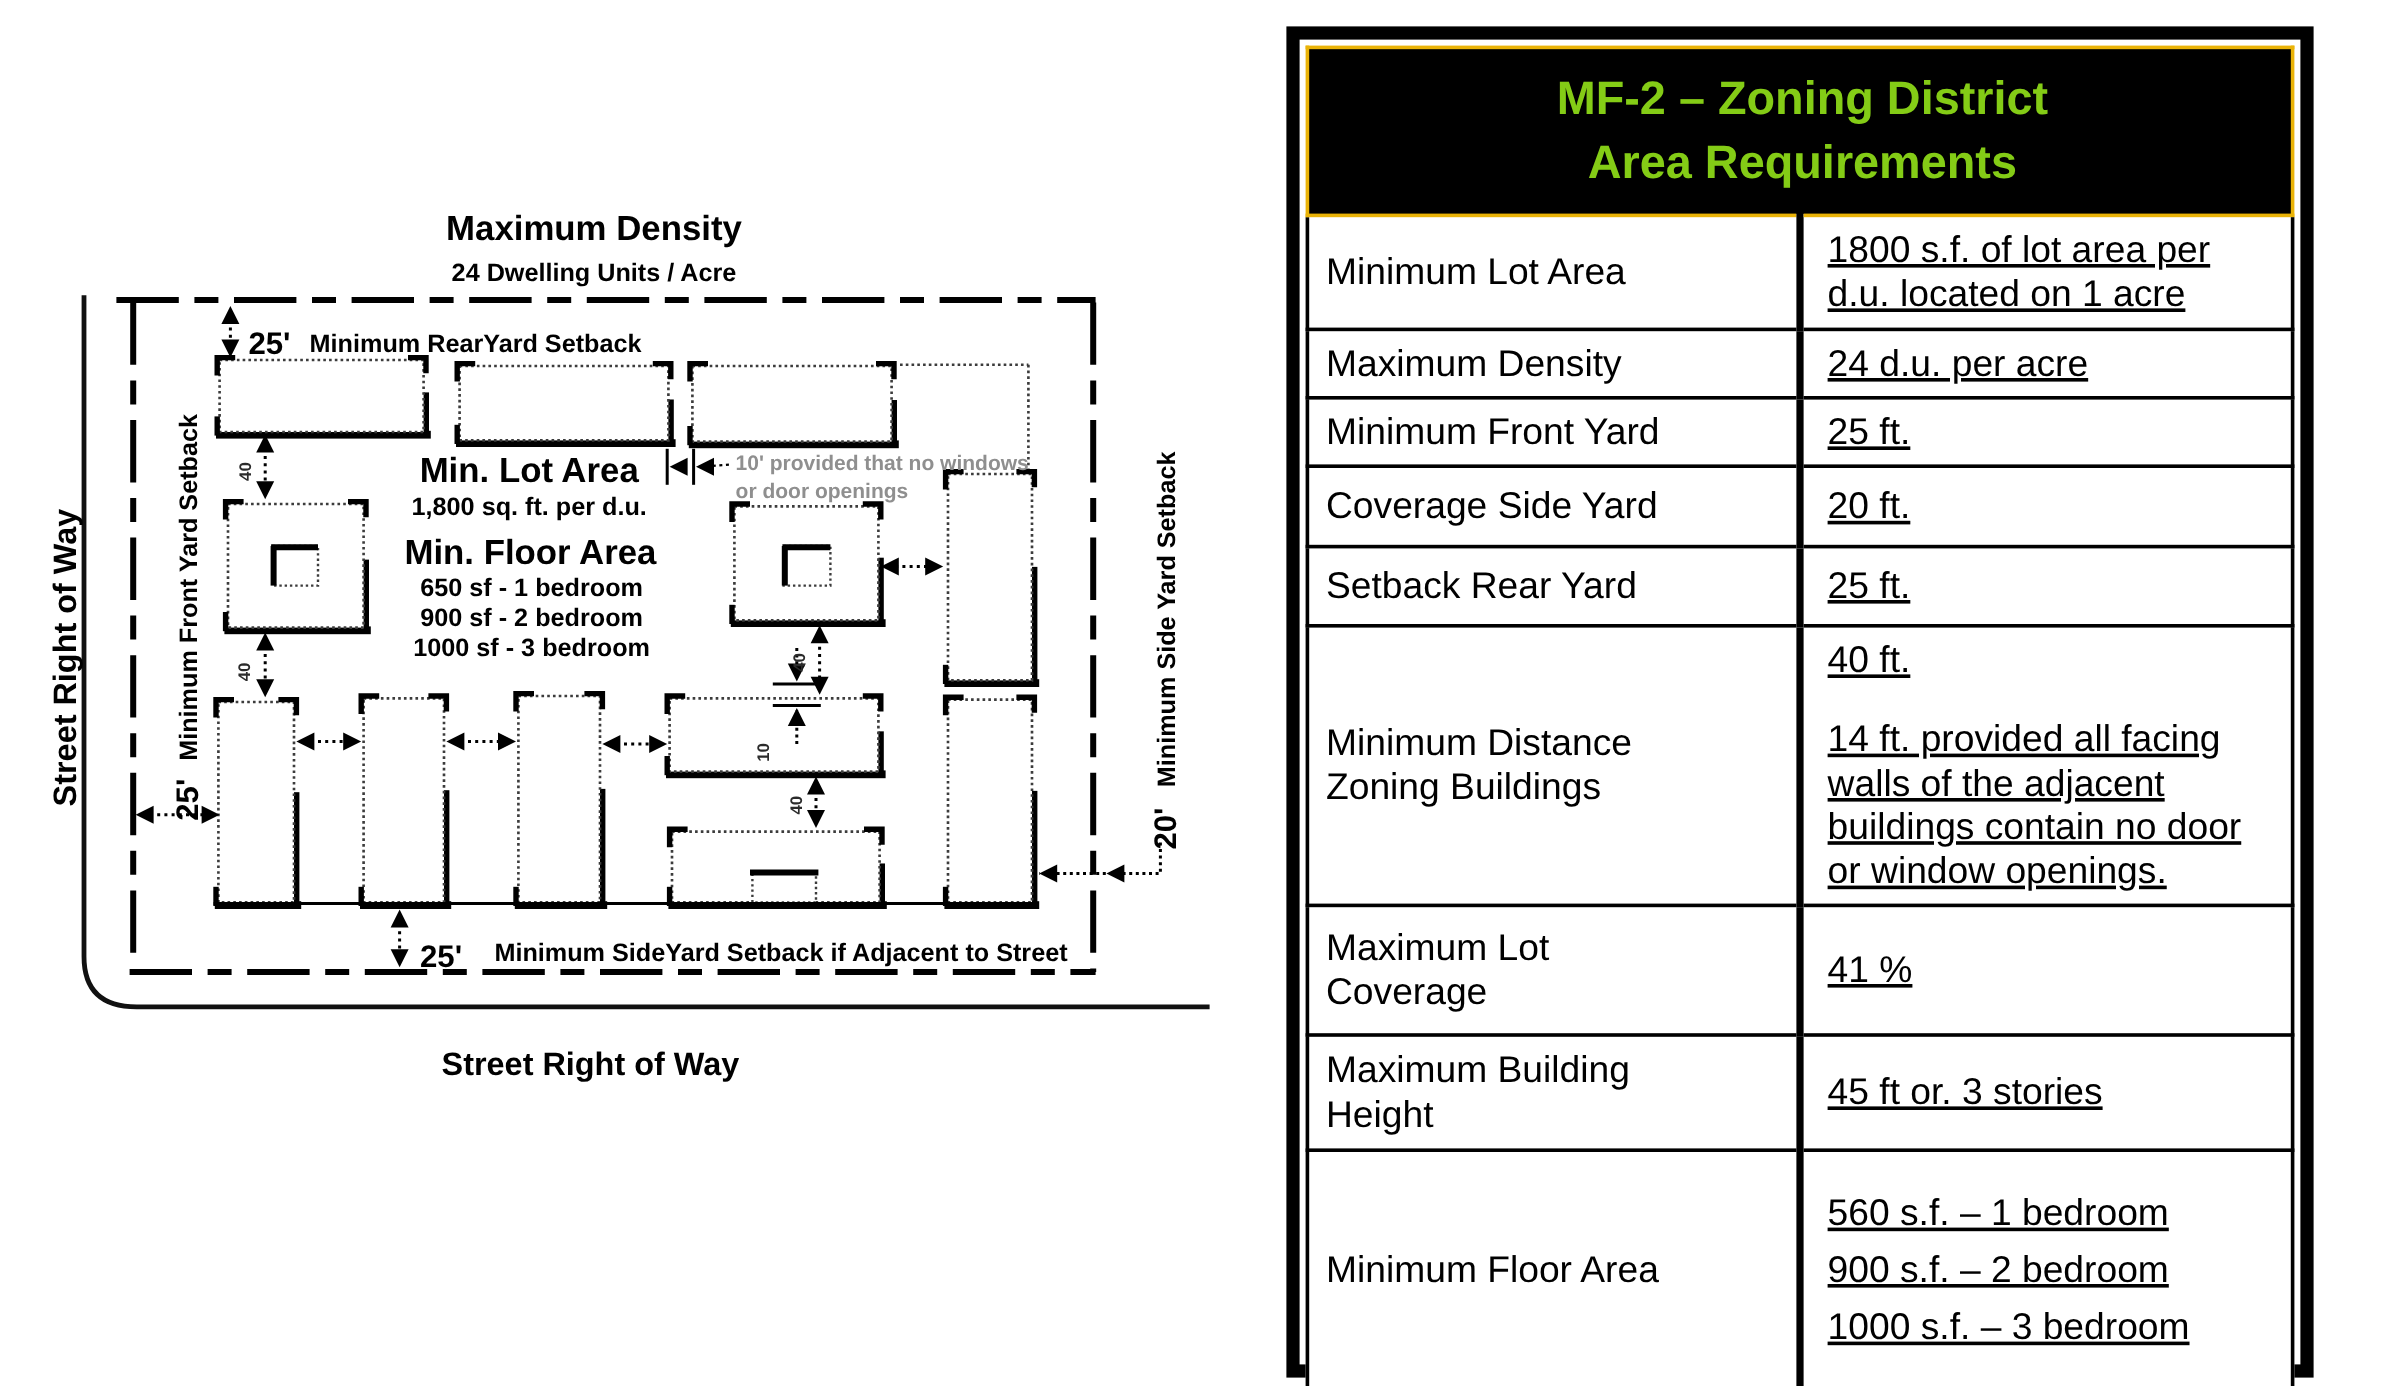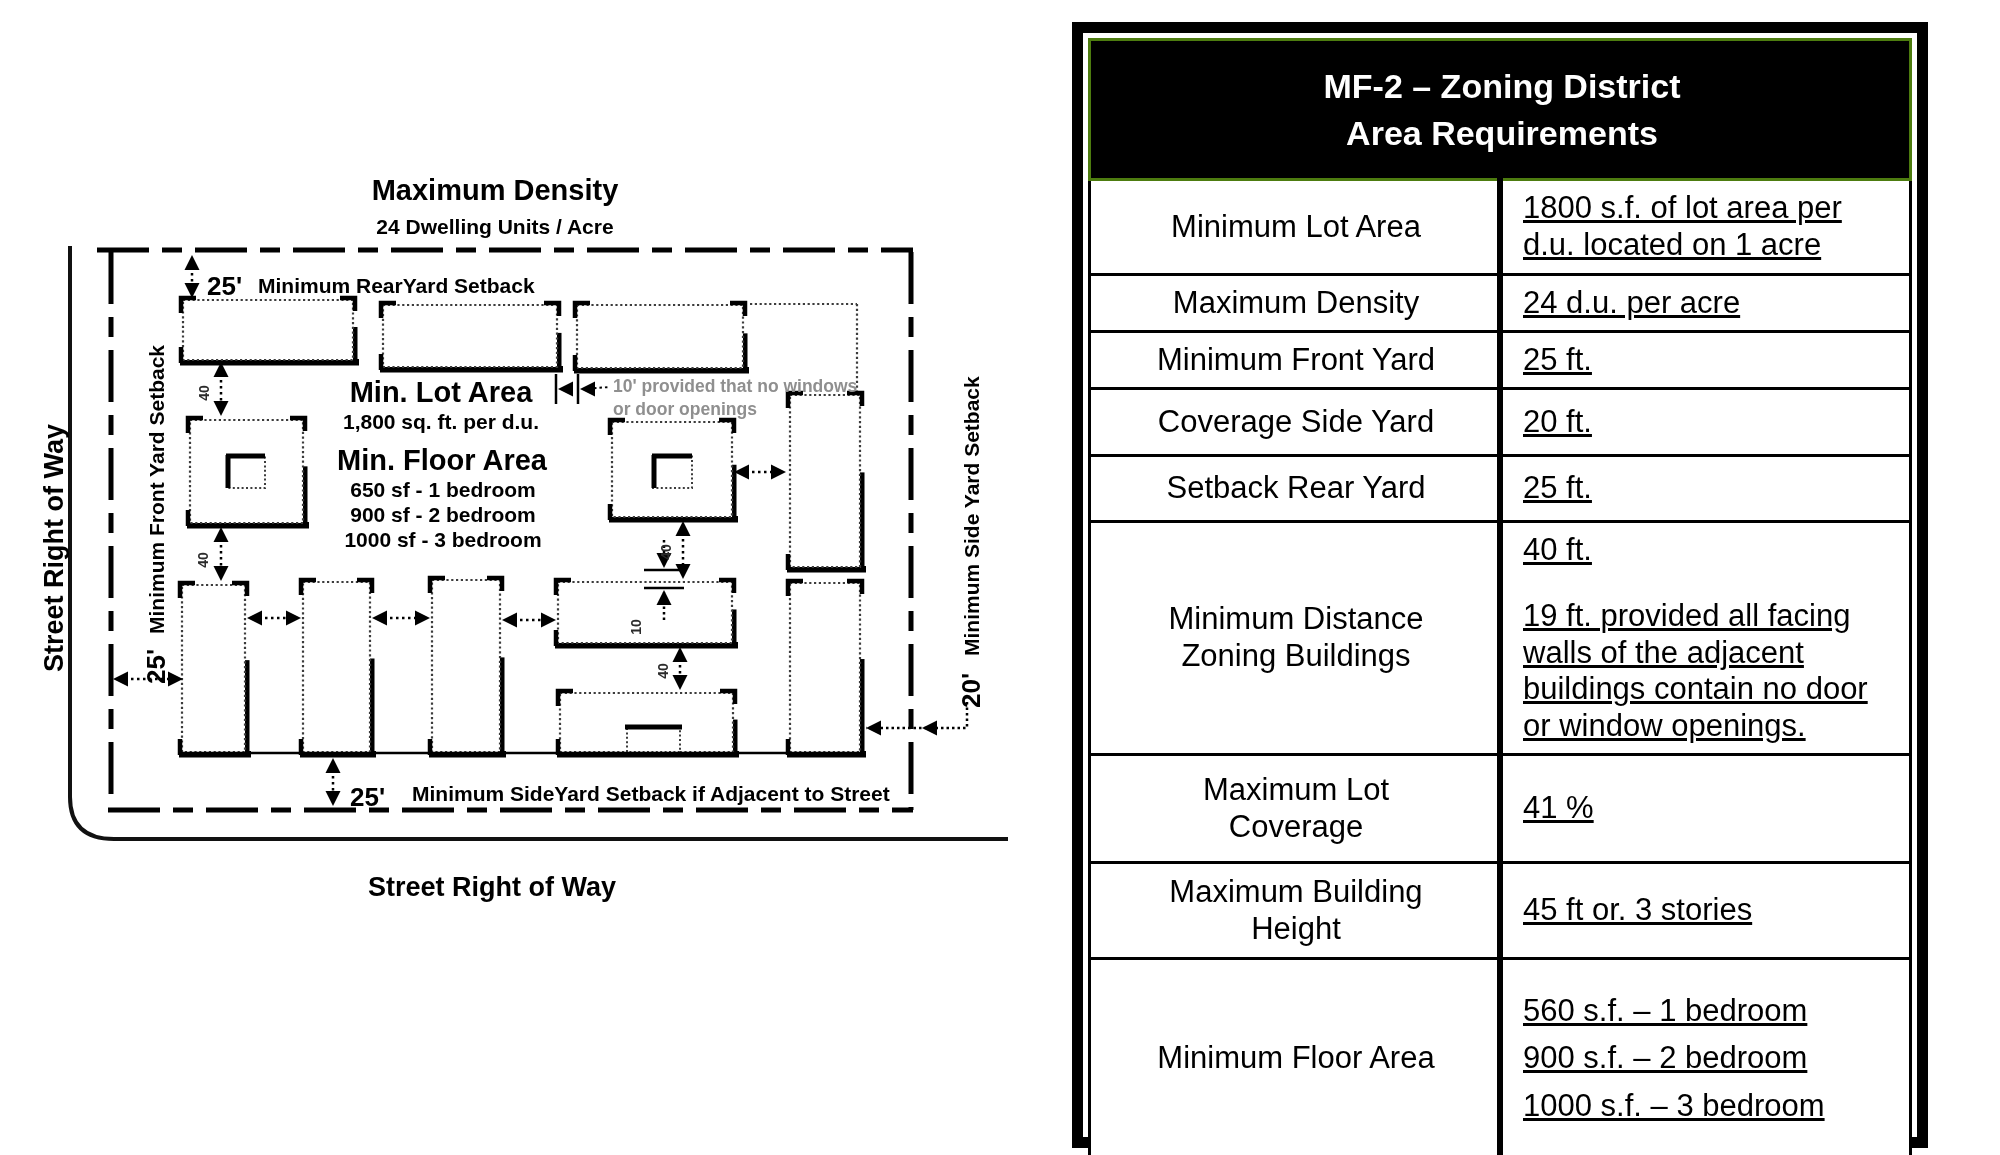--- a/index.html
+++ b/index.html
@@ -5,24 +5,24 @@
   html,body{margin:0;padding:0;background:#fff;}
   .page{position:relative;width:2000px;height:1155px;background:#fff;overflow:hidden;
         font-family:"Liberation Sans",sans-serif;color:#000;}
   #diagram{position:absolute;left:0;top:0;}
   
   .ztable-wrap{position:absolute;left:1072px;top:22px;width:856px;height:1126px;
                border:11px solid #000;background:#fff;box-sizing:border-box;padding:5px;}
   table.ztable{width:100%;height:100%;border-collapse:collapse;table-layout:fixed;background:#fff;}
   .ztable td{border:3px solid #000;vertical-align:middle;font-size:31px;line-height:1.18;
              padding:6px 10px 6px 14px;overflow:hidden;}
-  .ztable td.lbl{width:47%;border-right:6px solid #000;text-align:center;}
+  .ztable td.lbl{width:47%;border-right:6px solid #000;}
   .ztable td.val{padding-left:20px;text-decoration:underline;}
-  .ztable .hdr{background:#000;color:#ffffff;text-align:center;font-weight:bold;
-               font-size:34px;border:3px solid #4d7c0f;}
+  .ztable .hdr{background:#000;color:#84cc16;text-align:center;font-weight:bold;
+               font-size:39px;border:3px solid #eab308;}
   .ztable .hdr div{margin:6px 0;}
   .gap-top{margin-top:30px;}
   .fa-line{margin:11px 0;}
 </style>
 </head>
 <body>
 
 <div class="page">
 
   <svg id="diagram" width="1060" height="955" viewBox="0 0 1060 955">
@@ -307,21 +307,21 @@
           <td class="lbl">Setback Rear Yard</td>
           <td class="val">25 ft.</td>
         </tr>
         <tr style="height:233px">
           <td class="lbl">
             <div>Minimum Distance</div>
             <div>Zoning Buildings</div>
           </td>
           <td class="val">
             <div>40 ft.</div>
-            <div class="gap-top">19 ft. provided all facing walls of the adjacent buildings contain no door or window openings.</div>
+            <div class="gap-top">14 ft. provided all facing walls of the adjacent buildings contain no door or window openings.</div>
           </td>
         </tr>
         <tr style="height:108px">
           <td class="lbl">
             <div>Maximum Lot</div>
             <div>Coverage</div>
           </td>
           <td class="val">41 %</td>
         </tr>
         <tr style="height:96px">

